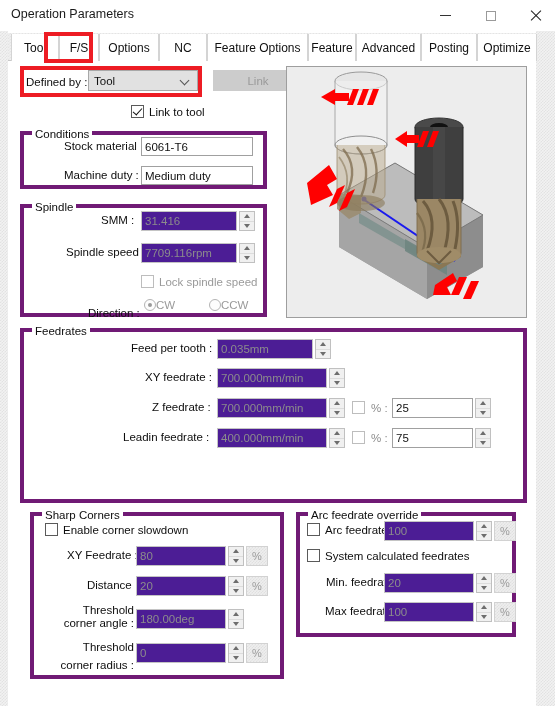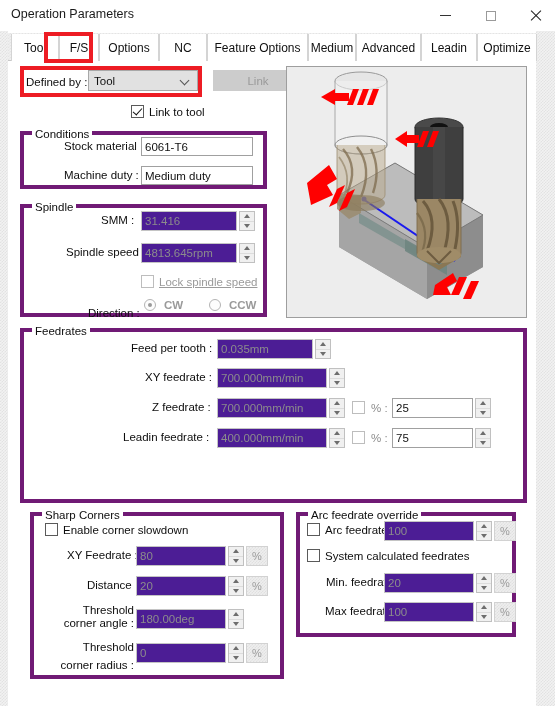--- a/index.html
+++ b/index.html
@@ -162,33 +162,33 @@
     border: 1px solid #5a5a5a; background: #fff; flex: 0 0 13px;
   }
   .cbx.disabled .box { border-color: #bdbdbd; }
   .cbx .box.checked:after {
     content: ""; position: absolute; left: 3px; top: 0px;
     width: 4px; height: 8px;
     border-right: 1.8px solid #111; border-bottom: 1.8px solid #111;
     transform: rotate(42deg);
   }
   .cbx .ctext { margin-left: 5px; font-size: 11.5px; color: #0d0d0d; }
-  .cbx.disabled .ctext { color: #9a9a9a; text-decoration: underline; }
+  .cbx.disabled .ctext { color: #9a9a9a; }
 
   
   .rad { position: absolute; display: flex; align-items: center; white-space: nowrap; }
   .rad .circ {
     position: relative; width: 12px; height: 12px; border-radius: 50%;
     border: 1px solid #b4b4b4; background: #fdfdfd; flex: 0 0 12px;
   }
   .rad .circ.sel:after {
     content: ""; position: absolute; left: 3px; top: 3px;
     width: 4px; height: 4px; border-radius: 50%; background: #9a9a9a;
   }
-  .rad .rtext { margin-left: 8px; font-size: 11.5px; color: #9a9a9a; font-weight: bold; }
+  .rad .rtext { margin-left: 0; font-size: 11.5px; color: #9a9a9a; }
 
   
   .group { position: absolute; border: 4px solid #701a75; }
   .group > .gtitle {
     position: absolute; top: -7px; left: 8px; background: #ffffff;
     padding: 0 3px; font-size: 11.5px; color: #0d0d0d; white-space: nowrap;
   }
 
   
   .preview {
@@ -228,27 +228,27 @@
     <div class="tab" style="left:91px;  width:60px;">
         <span>Options</span>
       </div>
     <div class="tab" style="left:151px; width:48px;">
         <span>NC</span>
       </div>
     <div class="tab" style="left:199px; width:101px;">
         <span>Feature Options</span>
       </div>
     <div class="tab" style="left:300px; width:48px;">
-        <span>Medium</span>
+        <span>Feature</span>
       </div>
     <div class="tab" style="left:348px; width:65px;">
         <span>Advanced</span>
       </div>
     <div class="tab" style="left:413px; width:56px;">
-        <span>Leadin</span>
+        <span>Posting</span>
       </div>
     <div class="tab" style="left:469px; width:60px;">
         <span>Optimize</span>
       </div>
   </div>
 
   <div class="redbox" style="left:44px; top:32px; width:49px; height:31px;"></div>
   <div class="redbox" style="left:20px; top:66px; width:182px; height:31px;"></div>
 
   <div class="content">
@@ -291,21 +291,21 @@
       <div class="up">
           <span class="tri"></span>
         </div>
       <div class="down">
           <span class="tri"></span>
         </div>
     </div>
 
     <div class="lbl" style="left:58px; top:185px;">Spindle speed :</div>
     <div class="tbox disabled" style="left:133px; top:182px; width:96px; height:20px;">
-      <span>4813.645</span>
+      <span>7709.116</span>
         <span class="unit">rpm</span>
     </div>
     <div class="spin" style="left:231px; top:182px; height:20px;">
       <div class="up">
           <span class="tri"></span>
         </div>
       <div class="down">
           <span class="tri"></span>
         </div>
     </div>

